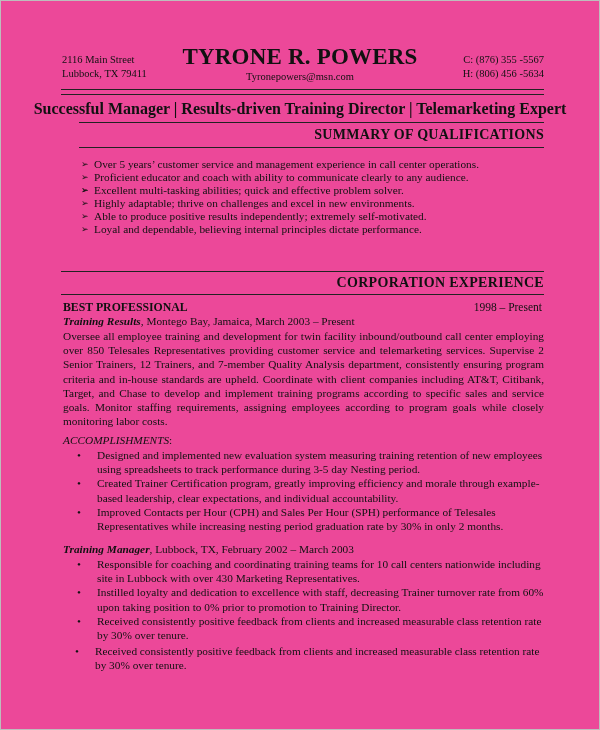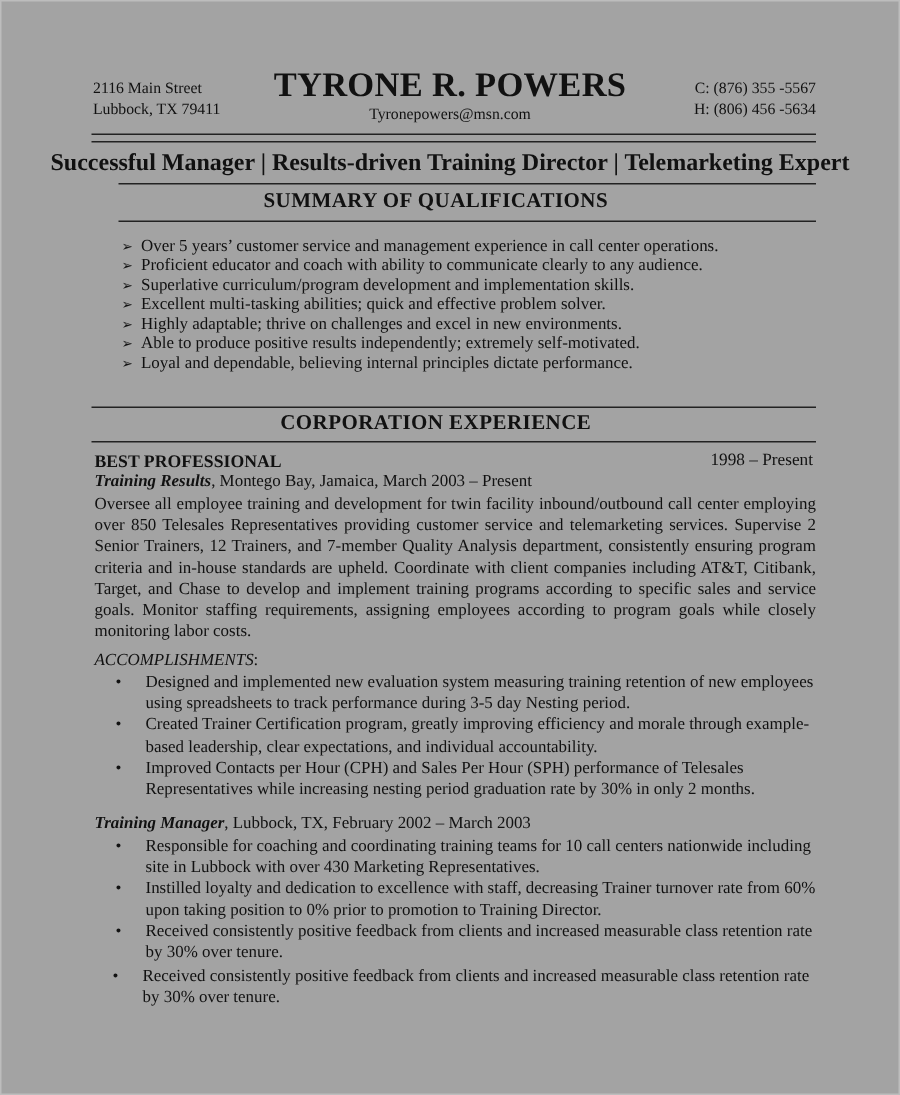--- a/index.html
+++ b/index.html
@@ -2,39 +2,39 @@
 <html><head>
 <meta charset="utf-8">
 <style>
   html, body { margin: 0; padding: 0; }
   body {
     width: 600px; height: 730px; background: #ffffff; overflow: hidden;
     font-family: "Liberation Serif", "DejaVu Serif", serif; color: #111111;
   }
   .page {
     position: relative; box-sizing: border-box; width: 600px; height: 730px;
-    border: 1px solid #bdbdbd; background: #a3a3a3;
+    border: 1px solid #bdbdbd; background: #ec4899;
   }
   .abs { position: absolute; }
   .addr { left: 61px; top: 52px; font-size: 10.5px; line-height: 14px; }
   .phones { right: 55px; top: 52px; font-size: 10.5px; line-height: 14px; text-align: right; }
   .name {
     left: 0; right: 0; top: 43px; text-align: center;
     font-size: 23px; font-weight: bold; letter-spacing: 0.2px; line-height: 26px;
   }
   .email { left: 0; right: 0; top: 69px; text-align: center; font-size: 10.5px; line-height: 13px; }
   .dbl1 { left: 60px; width: 483px; top: 88px; height: 0; border-top: 1.6px solid #222; }
   .dbl2 { left: 60px; width: 483px; top: 93px; height: 0; border-top: 1.6px solid #222; }
   .tagline {
     left: 0; right: 0; top: 101px; text-align: center;
     font-size: 16px; font-weight: bold; line-height: 14px;
   }
   .rule { height: 0; border-top: 1.5px solid #222; }
   .sec-title {
-    left: 48px; width: 483px; text-align: center;
+    left: 60px; width: 483px; text-align: right;
     font-size: 14px; font-weight: bold; letter-spacing: 0.3px; line-height: 16px;
   }
   .summary { left: 80px; top: 157px; margin: 0; padding: 0; list-style: none; font-size: 11.3px; line-height: 13px; }
   .summary li { position: relative; padding-left: 13px; white-space: nowrap; }
   .summary li .arrow { position: absolute; left: 0; top: 0; font-size: 9px; }
   .company { left: 62px; top: 300px; font-size: 11.8px; font-weight: bold; line-height: 13px; }
   .dates { right: 57px; top: 300px; font-size: 11.5px; line-height: 13px; }
   .role { left: 62px; top: 314px; font-size: 11.3px; line-height: 13px; white-space: nowrap; }
   .role b { font-style: italic; }
   .para {
@@ -75,21 +75,21 @@
 
   <div class="abs tagline">Successful Manager | Results-driven Training Director | Telemarketing Expert</div>
 
   <div class="abs rule" style="left:78px;width:465px;top:121px;"></div>
   <div class="abs sec-title" style="top:126px;">SUMMARY OF QUALIFICATIONS</div>
   <div class="abs rule" style="left:78px;width:465px;top:146px;"></div>
 
   <ul class="abs summary">
     <li><span class="arrow">➢</span><span>Over 5 years’ customer service and management experience in call center operations.</span></li>
     <li><span class="arrow">➢</span><span>Proficient educator and coach with ability to communicate clearly to any audience.</span></li>
-    <li><span class="arrow">➢</span><span>Superlative curriculum/program development and implementation skills.</span></li>
+    <li><span class="arrow">➢</span></li>
     <li><span class="arrow">➢</span><span>Excellent multi-tasking abilities; quick and effective problem solver.</span></li>
     <li><span class="arrow">➢</span><span>Highly adaptable; thrive on challenges and excel in new environments.</span></li>
     <li><span class="arrow">➢</span><span>Able to produce positive results independently; extremely self-motivated.</span></li>
     <li><span class="arrow">➢</span><span>Loyal and dependable, believing internal principles dictate performance.</span></li>
   </ul>
 
   <div class="abs rule" style="left:60px;width:483px;top:270px;"></div>
   <div class="abs sec-title" style="top:274px;">CORPORATION EXPERIENCE</div>
   <div class="abs rule" style="left:60px;width:483px;top:293px;"></div>
 

